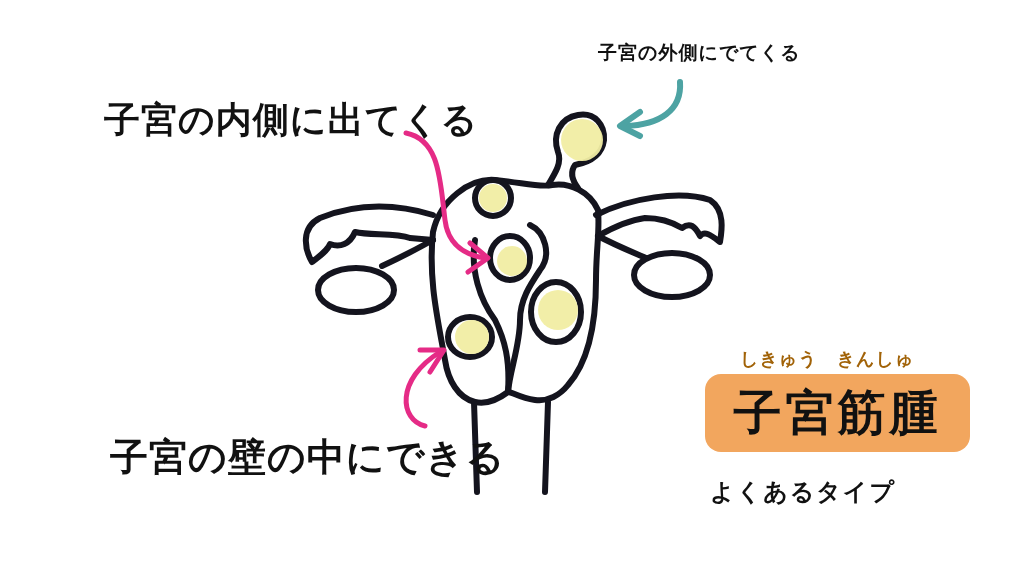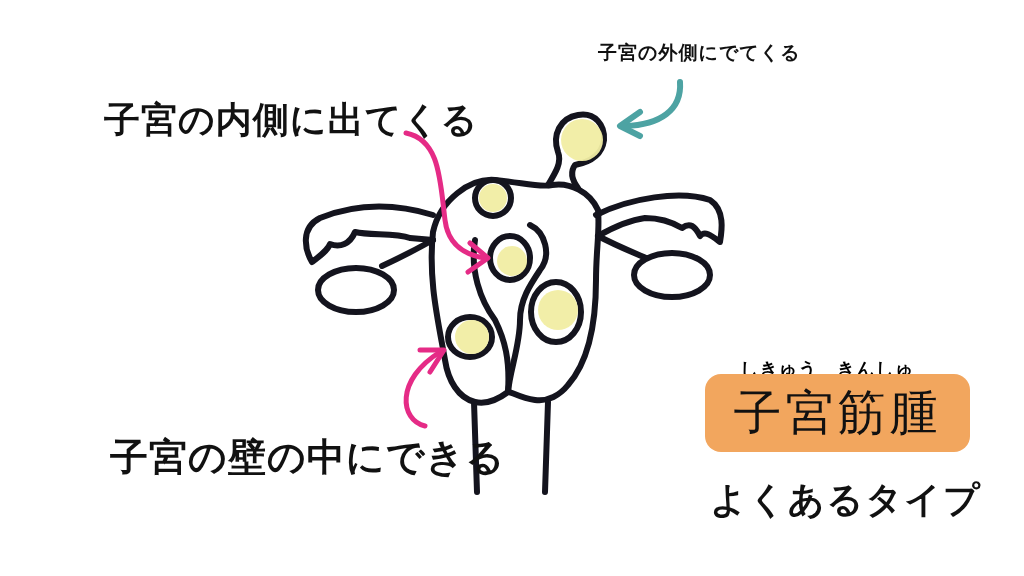--- a/index.html
+++ b/index.html
@@ -2,25 +2,25 @@
 <html><head>
 <meta charset="utf-8">
 <style>
   html, body { margin: 0; padding: 0; }
   body { width: 1024px; height: 576px; background: #ffffff; position: relative; overflow: hidden;
          font-family: "DejaVu Sans", sans-serif; }
   .label { position: absolute; font-weight: bold; color: #111; white-space: nowrap; letter-spacing: 1px; }
   #lbl-outer { left: 598px; top: 40px; font-size: 19px; }
   #lbl-inner { left: 104px; top: 96px; font-size: 36px; }
   #lbl-wall  { left: 110px; top: 432px; font-size: 38px; }
-  #ruby { position: absolute; left: 740px; top: 347px; font-size: 18px; font-weight: bold; color: #000000; letter-spacing: 1px; margin-top: 10px; }
+  #ruby { position: absolute; left: 740px; top: 347px; font-size: 18px; font-weight: bold; color: #a16207; letter-spacing: 1px; }
   #title-box { position: absolute; left: 705px; top: 374px; width: 265px; height: 78px; background: #f2a65e;
                border-radius: 16px; display: flex; align-items: center; justify-content: center; }
-  #title { font-size: 48px; font-weight: normal; color: #111; letter-spacing: 4px; }
-  #subtitle { position: absolute; left: 710px; top: 476px; font-size: 36px; font-weight: bold; color: #111; letter-spacing: 2px; }
+  #title { font-size: 48px; font-weight: bold; color: #111; letter-spacing: 4px; }
+  #subtitle { position: absolute; left: 710px; top: 476px; font-size: 24px; font-weight: bold; color: #111; letter-spacing: 2px; }
   svg#drawing { position: absolute; left: 0; top: 0; }
 </style>
 </head>
 <body>
 
 <svg id="drawing" width="1024" height="576" viewBox="0 0 1024 576">
   <g fill="none" stroke="#14141e" stroke-width="6" stroke-linecap="round" stroke-linejoin="round">
 
     <path d="M433,232 C440,200 470,178 495,180 C520,182 540,188 552,185 C570,182 590,192 598,210 C600,230 596,250 596,280 C596,320 590,360 568,385 C560,395 548,402 535,400 C520,398 512,392 508,392 C500,398 488,405 475,402 C458,398 448,380 445,360 C438,320 428,280 433,232 Z"></path>
 

